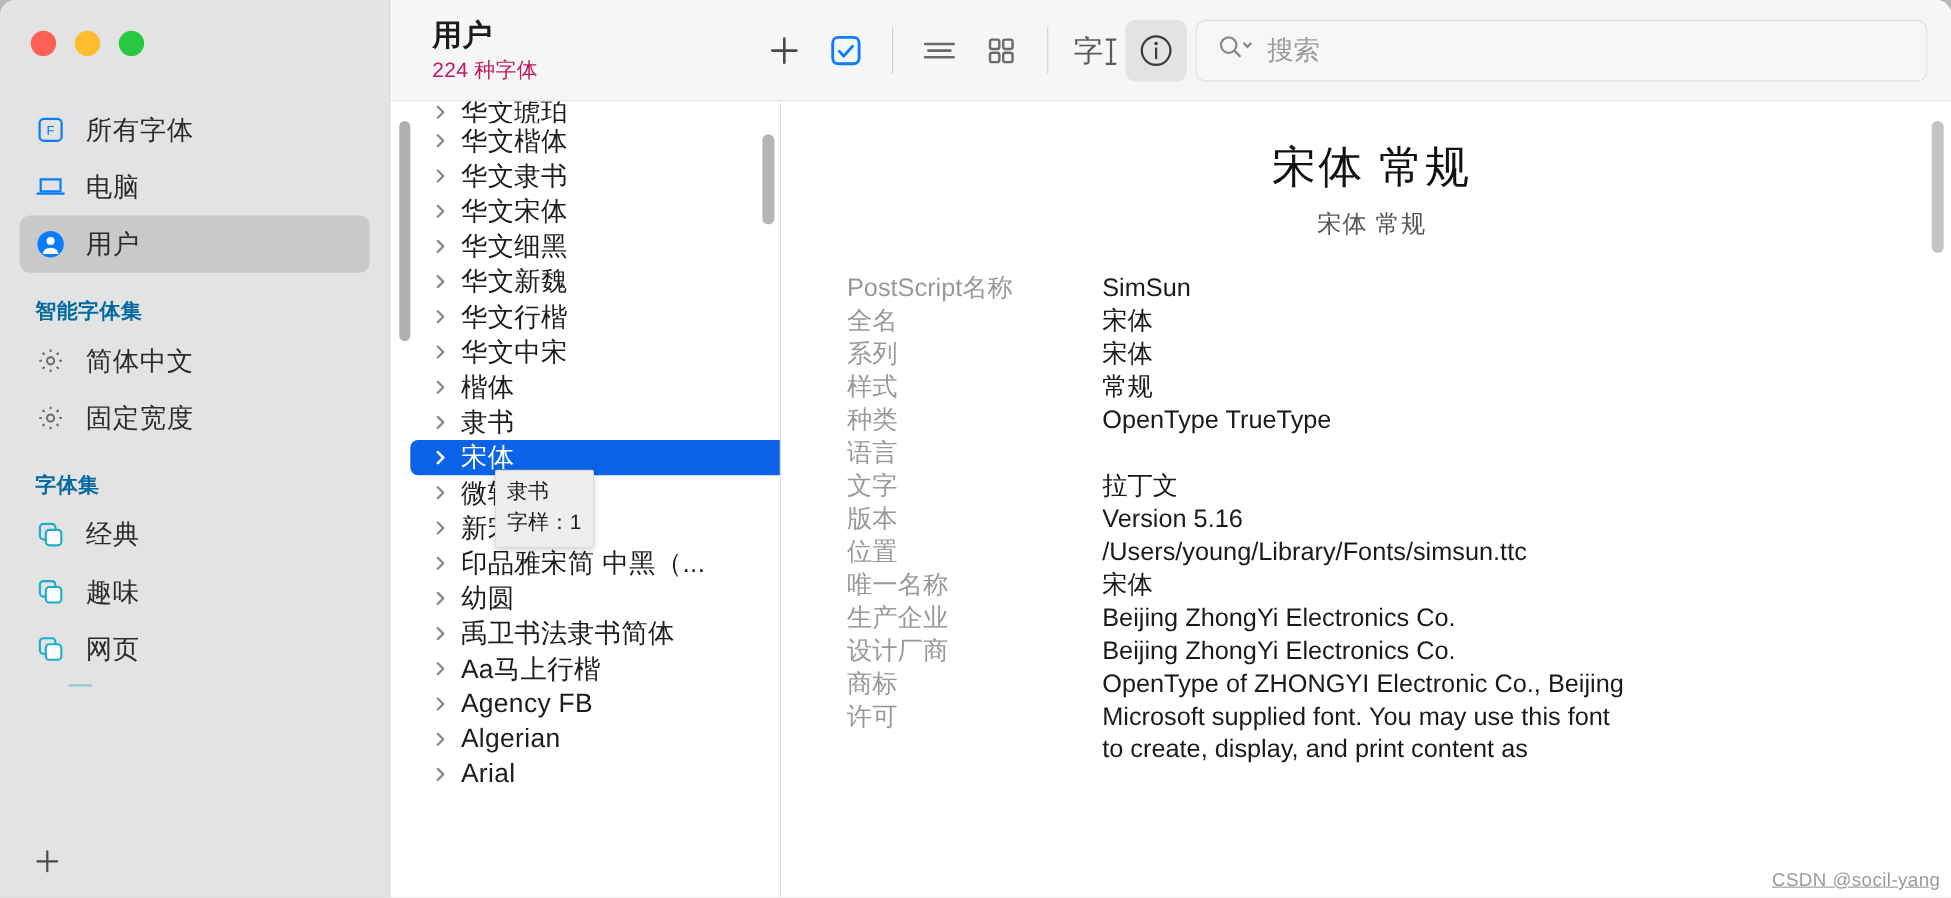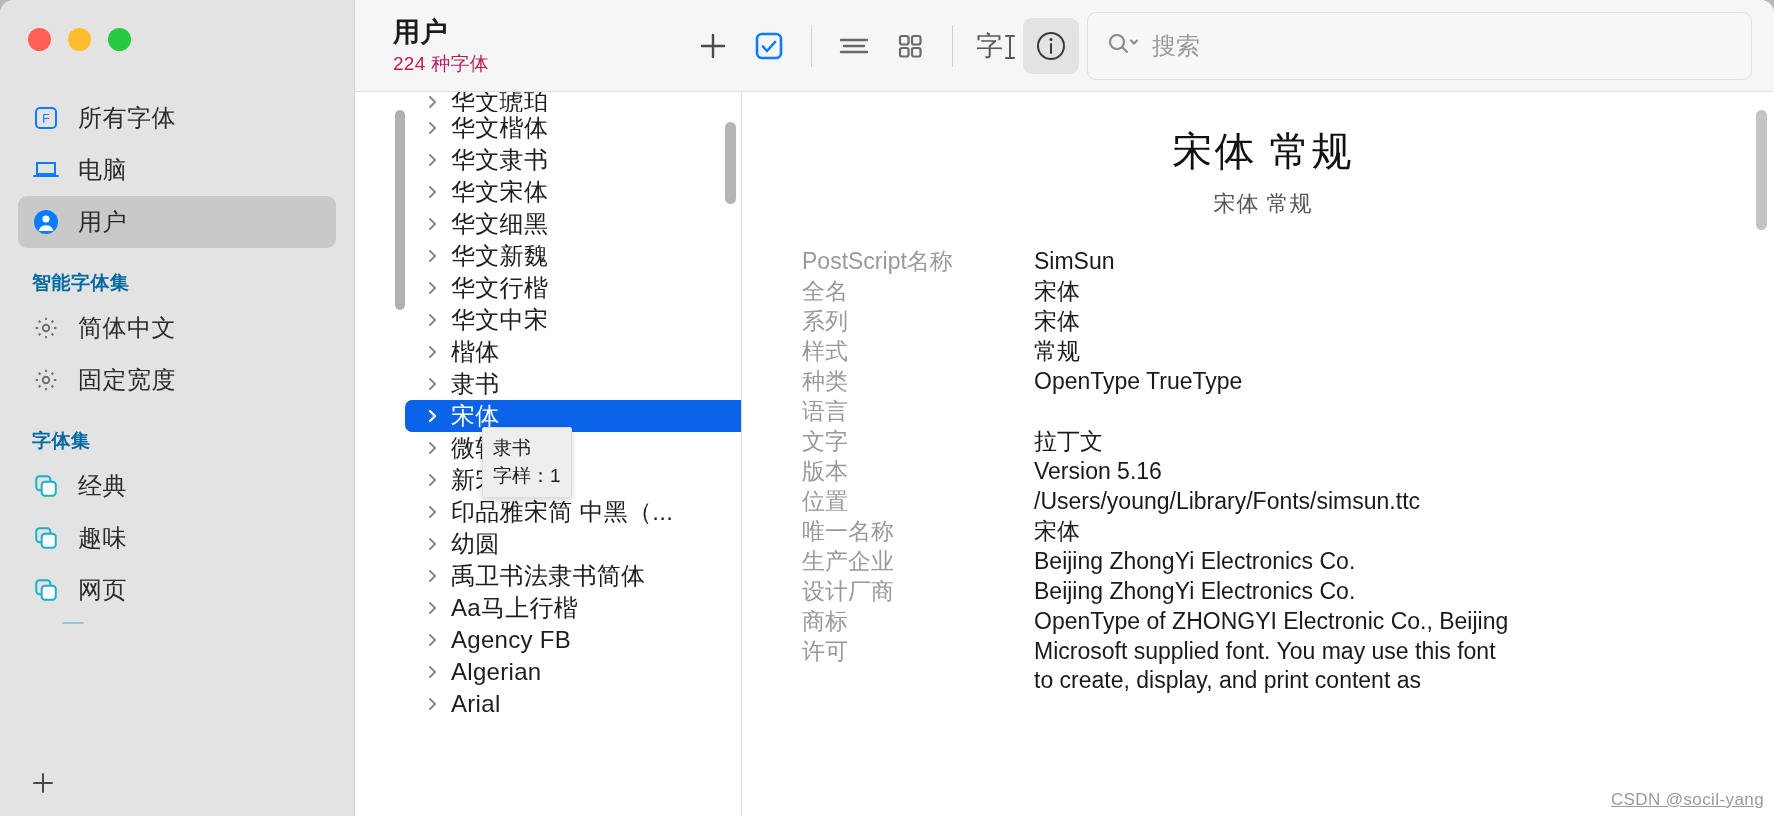--- a/index.html
+++ b/index.html
@@ -70,32 +70,32 @@
 
   .tb-btn{
     width:56px; height:56px; border-radius:9px;
     display:flex; align-items:center; justify-content:center;
     background:transparent; border:none; cursor:default;
   }
   .tb-btn.active{ background:#e3e3e3; }
   .tb-sep{ width:1px; height:42px; background:#cfcfcf; margin:0 14px; }
   .tb-right{ display:flex; align-items:center; gap:10px; padding-right:22px; flex:1; }
   .search{
-    flex:1; height:68px; background:#f7f7f7; border:1px solid #e0e0e0;
+    flex:1; height:56px; background:#f7f7f7; border:1px solid #e0e0e0;
     border-radius:9px; display:flex; align-items:center; gap:12px;
     padding:0 18px; margin-left:8px;
   }
   .search-ph{ font-size:24px; color:#9a9a9a; }
 
   .content{ flex:1; display:flex; min-height:0; position:relative; }
 
   
   .fontlist{
     width:355px; flex:0 0 355px; background:#fff; position:relative;
-    border-right:1px solid #dcdcdc; overflow:hidden;margin-left:32px;
+    border-right:1px solid #dcdcdc; overflow:hidden;
   }
   .fl-inner{ padding-top:0; }
   .fl-row{
     height:32px; display:flex; align-items:center; gap:12px;
     padding-left:22px; border-radius:7px; margin:0 10px 0 18px;
   }
   .fl-row.selected{ background:#0a63e8; margin-left:18px; margin-right:0; border-radius:7px 0 0 7px;}
   .fl-name{ font-size:24px; color:#1d1d1d; white-space:nowrap; letter-spacing:.3px; }
   .fl-row.selected .fl-name{ color:#fff; }
   .chev{ width:12px; flex:0 0 12px; display:flex; align-items:center; }

